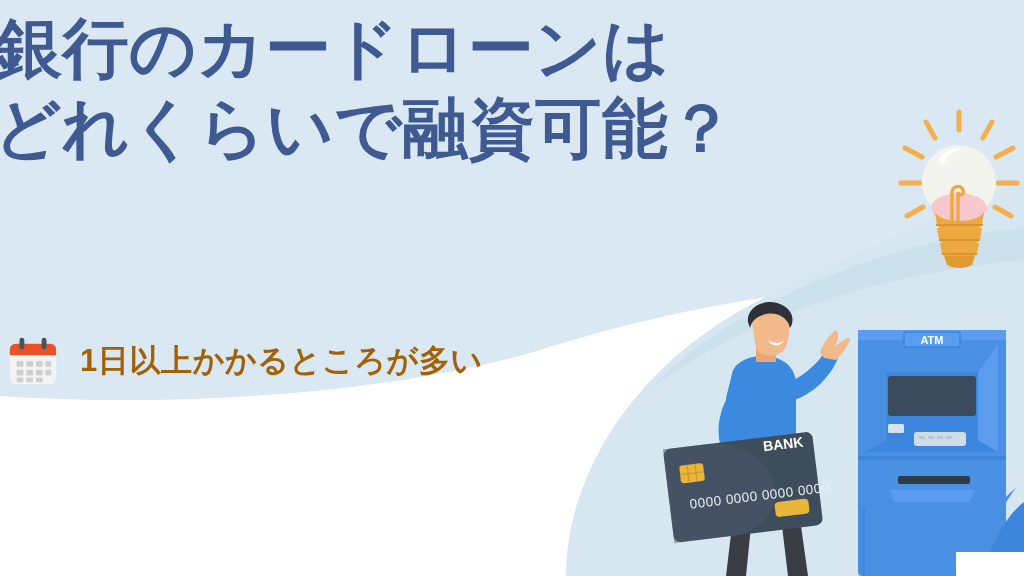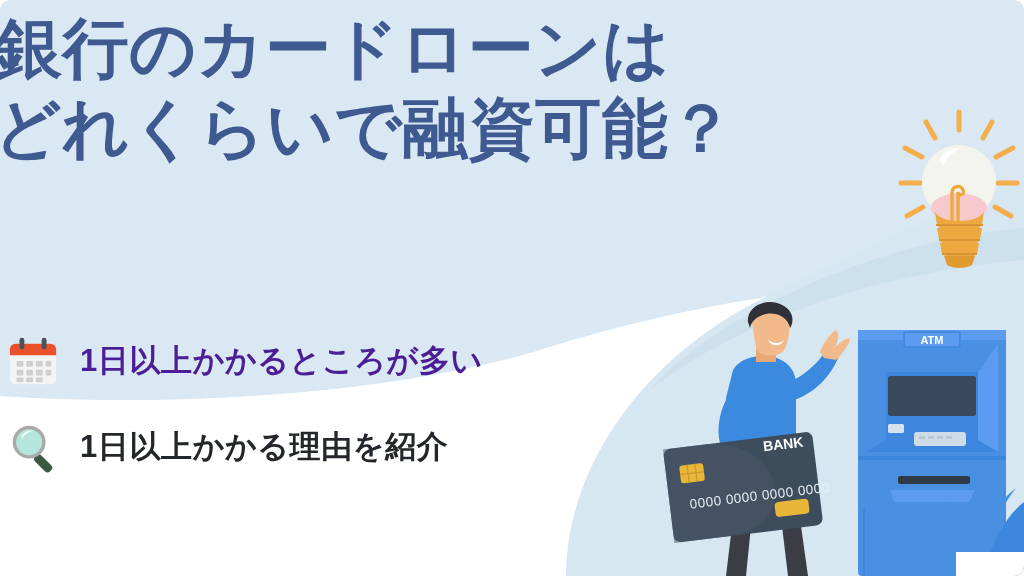--- a/index.html
+++ b/index.html
@@ -8,21 +8,20 @@
     padding: 0;
     background: #ffffff;
   }
   #stage {
     position: relative;
     width: 1024px;
     height: 576px;
     overflow: hidden;
     background: #ffffff;
     font-family: "Liberation Sans", "DejaVu Sans", sans-serif;
-    border-radius: 10px;
   }
 
   
   .bg-layer { position: absolute; inset: 0; overflow: hidden; }
   .bg-svg { position: absolute; top: 0; left: 0; width: 1024px; height: 576px; display: block; }
 
   
   .headline {
     position: absolute;
     left: 0px;
@@ -195,34 +194,23 @@
             <rect x="11" y="37" width="7" height="6" rx="1"></rect>
             <rect x="21" y="37" width="7" height="6" rx="1"></rect>
             <rect x="31" y="37" width="7" height="6" rx="1"></rect>
             <rect x="41" y="37" width="6" height="6" rx="1"></rect>
             <rect x="11" y="45" width="7" height="5" rx="1"></rect>
             <rect x="21" y="45" width="7" height="5" rx="1"></rect>
             <rect x="31" y="45" width="7" height="5" rx="1"></rect>
           </g>
         </svg>
       </span>
-      <span class="bullet-text" style="color: #4c1d95;">1日以上かかるところが多い</span>
+      <span class="bullet-text" style="color: #a16207;">1日以上かかるところが多い</span>
     </div>
 
-    <div class="bullet-row row-2">
-      <span class="bullet-icon">
-        <svg viewBox="0 0 56 56" width="54" height="54" xmlns="http://www.w3.org/2000/svg">
-          <rect x="34" y="34" width="9" height="22" rx="4" fill="#3c5a3f" transform="rotate(-45 38.5 45)"></rect>
-          <circle cx="24" cy="23" r="17" fill="#a9a9a9"></circle>
-          <circle cx="24" cy="23" r="13.5" fill="#b5e6de"></circle>
-          <path d="M16,16 C19,12 25,10 29,11 C24,12 19,15 17,20 Z" fill="#ffffff" opacity="0.8"></path>
-        </svg>
-      </span>
-      <span class="bullet-text" style="color: rgb(35, 38, 43);">1日以上かかる理由を紹介</span>
-    </div>
 
 
   </div>
 
   <div class="illustration">
     <svg viewBox="0 0 364 276" width="364" height="276" xmlns="http://www.w3.org/2000/svg">
 
       <g>
         <rect x="198" y="30" width="148" height="246" rx="4" fill="#4a90e2"></rect>
         <rect x="198" y="30" width="148" height="10" fill="#5b9cf0"></rect>

